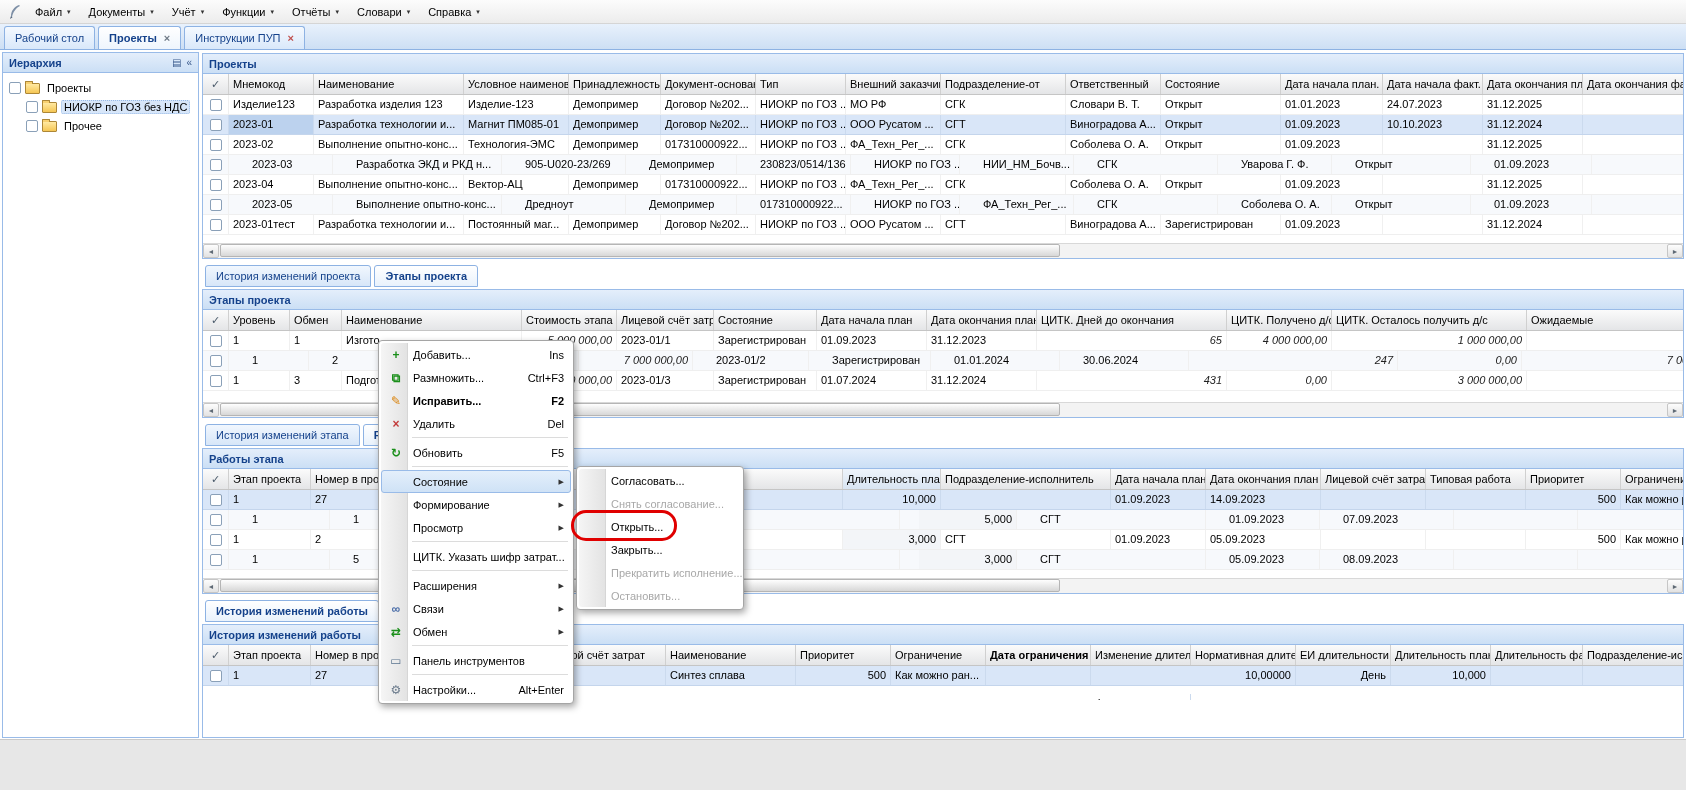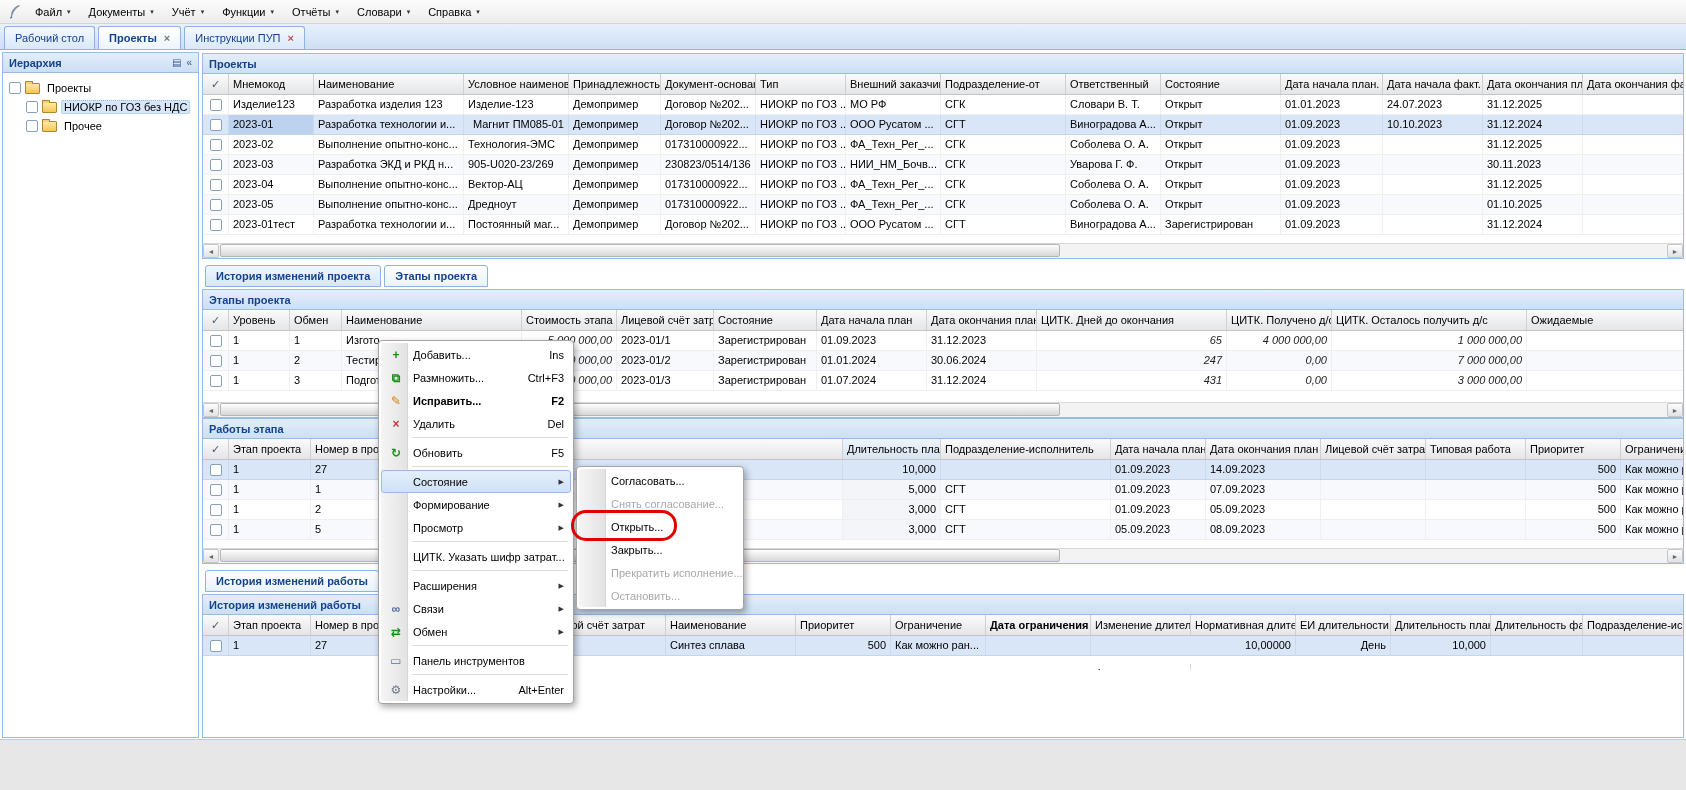--- a/index.html
+++ b/index.html
@@ -38,37 +38,37 @@
 
   
   .panel{border:1px solid #99bbe8;background:#fff;display:flex;flex-direction:column;overflow:hidden;flex:none;}
   .grid{flex:1;display:flex;flex-direction:column;overflow:hidden;}
   .ghead{height:21px;background:linear-gradient(#fbfbfb,#e4e5e7);border-bottom:1px solid #c5c5c5;display:flex;flex:none;overflow:hidden;}
   .gh{border-right:1px solid #d0d0d0;padding:3px 4px;white-space:nowrap;overflow:hidden;flex:none;display:flex;align-items:center;}
   .gh.chk{justify-content:center;padding:0;color:#4a5a6a;}
   .gh.sorted{background:linear-gradient(#eef4fb,#d8e4f2);}
   .gbody{flex:1;overflow:hidden;background:#fff;}
   .grow{height:20px;display:flex;border-bottom:1px solid #efefef;background:#fff;}
-  .grow.alt{background:#f7f9fc;}
+  .grow.alt{background:#f7f9fc;gap:19px;}
   .grow.sel{background:#d9e6f8;border-bottom-color:#c4d5ec;}
   .gcell{padding:3px 4px;border-right:1px solid #f0f0f0;white-space:nowrap;overflow:hidden;flex:none;}
   .gcell.r{text-align:right;}
   .gcell.it{font-style:italic;color:#222;}
   .gcell.hl{background:#bcd2ee;}
   .gcell.scol{background:#f3f5f8;}
   .grow.sel .gcell{border-right-color:#cbdaee;}
   .gcell.chk{display:flex;align-items:center;justify-content:center;padding:0;}
   .hscroll{height:15px;flex:none;background:#f3f3f3;border-top:1px solid #d8d8d8;display:flex;align-items:center;padding:0;}
   .sarr{width:16px;height:14px;display:flex;align-items:center;justify-content:center;font-size:7px;color:#5f6a75;background:linear-gradient(#fdfdfd,#e2e2e2);border:1px solid #c6c6c6;border-radius:2px;flex:none;}
   .strack{flex:1;position:relative;height:14px;}
   .sthumb{position:absolute;left:1px;top:0;height:13px;width:58%;background:linear-gradient(#fefefe,#d7d7d7);border:1px solid #b5b5b5;border-radius:2px;}
 
   
   .substrip{display:flex;align-items:flex-end;gap:3px;padding-left:3px;height:24px;flex:none;margin:4px 0 2px 0;}
-  .stab{height:22px;display:flex;align-items:center;padding:0 10px;border:1px solid #8db2e3;border-radius:3px 3px 0 0;background:linear-gradient(#f1f7fe,#d7e6f8);color:#15428b;white-space:nowrap;font-weight:bold;}
+  .stab{height:22px;display:flex;align-items:center;padding:0 10px;border:1px solid #8db2e3;border-radius:3px 3px 0 0;background:linear-gradient(#f1f7fe,#d7e6f8);color:#15428b;white-space:nowrap;}
   .stab.active{font-weight:bold;background:linear-gradient(#ffffff,#e9f2fc);}
 
   
   .cmenu{position:absolute;background:#fff;border:1px solid #a5a5a5;border-radius:4px;box-shadow:2px 3px 7px rgba(0,0,0,.35);padding:2px;z-index:50;}
   .cmenu::before{content:"";position:absolute;left:2px;top:2px;bottom:2px;width:26px;background:linear-gradient(to right,#f5f5f5,#e3e3e3);border-right:1px solid #d6d6d6;border-radius:3px 0 0 3px;}
   #submenu{z-index:60;}
   .mitem{position:relative;height:23px;display:flex;align-items:center;padding:0 6px 0 2px;border-radius:3px;border:1px solid transparent;}
   .micon{width:24px;text-align:center;font-size:12px;flex:none;}
   .mlabel{flex:1;white-space:nowrap;padding-left:5px;}
   .msc{margin-left:10px;white-space:nowrap;}
@@ -239,21 +239,21 @@
                 <div class="gcell" style="width: 100px;">24.07.2023</div>
                 <div class="gcell" style="width: 100px;">31.12.2025</div>
                 <div class="gcell" style="width: 300px;"></div>
               </div>
               <div class="grow sel">
                 <div class="gcell chk" style="width: 26px;">
                   <span class="cbox"></span>
                 </div>
                 <div class="gcell hl" style="width: 85px;">2023-01</div>
                 <div class="gcell" style="width: 150px;">Разработка технологии и...</div>
-                <div class="gcell" style="width: 105px; text-align: right;">Магнит ПМ085-01</div>
+                <div class="gcell" style="width: 105px;">Магнит ПМ085-01</div>
                 <div class="gcell" style="width: 92px;">Демопример</div>
                 <div class="gcell" style="width: 95px;">Договор №202...</div>
                 <div class="gcell" style="width: 90px;">НИОКР по ГОЗ ...</div>
                 <div class="gcell" style="width: 95px;">ООО Русатом ...</div>
                 <div class="gcell" style="width: 125px;">СГТ</div>
                 <div class="gcell" style="width: 95px;">Виноградова А...</div>
                 <div class="gcell" style="width: 120px;">Открыт</div>
                 <div class="gcell" style="width: 102px;">01.09.2023</div>
                 <div class="gcell" style="width: 100px;">10.10.2023</div>
                 <div class="gcell" style="width: 100px;">31.12.2024</div>
@@ -474,20 +474,28 @@
           <div class="hscroll">
             <span class="sarr">◄</span>
             <span class="strack">
                 <span class="sthumb"></span>
               </span>
             <span class="sarr">►</span>
           </div>
         </div>
       </section>
 
+      <div class="substrip">
+          <div class="stab">
+            <span>История изменений этапа</span>
+          </div>
+          <div class="stab active">
+            <span>Работы этапа</span>
+          </div>
+        </div>
 
       <section class="panel" style="height:146px">
         <div class="phead">
           <span>Работы этапа</span>
         </div>
         <div class="grid">
           <div class="ghead">
               <div class="gh chk" style="width: 26px;">✓</div>
               <div class="gh" style="width: 82px;">
                 <span>Этап проекта</span>

